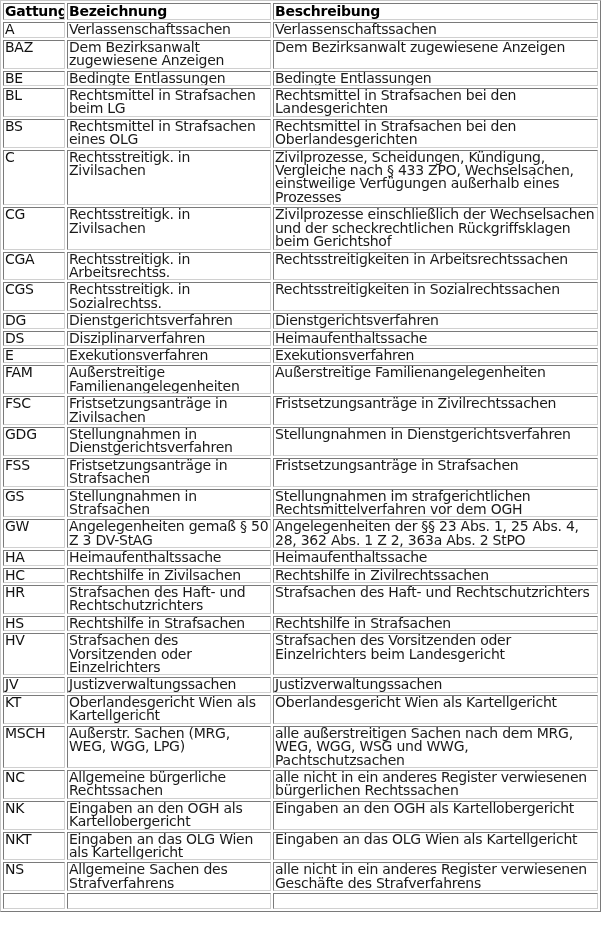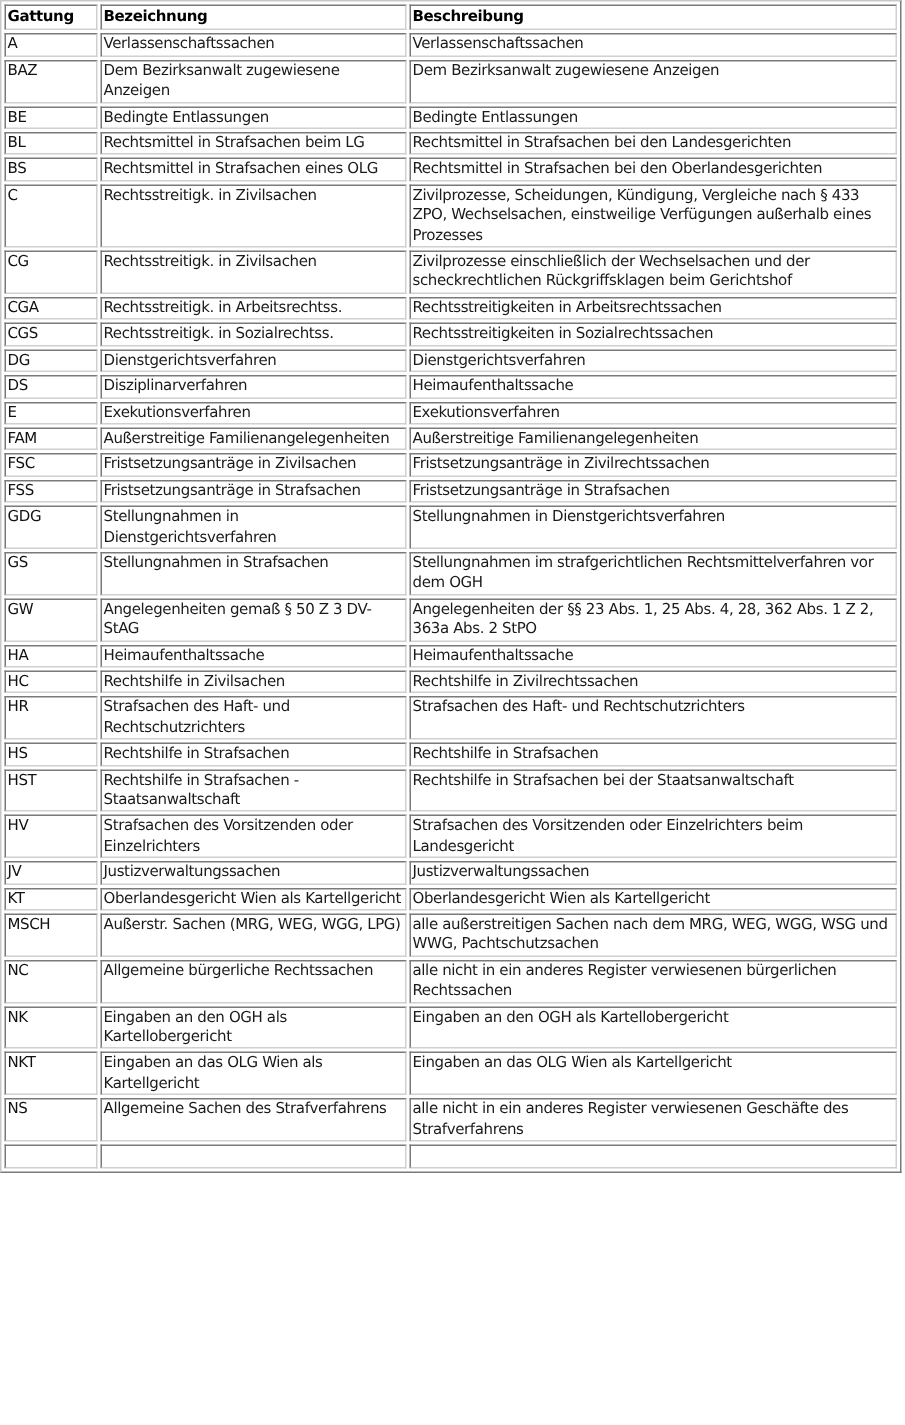--- a/index.html
+++ b/index.html
@@ -6,21 +6,21 @@
     body { width: 603px; height: 950px; overflow: hidden; position: relative; }
     table.reg {
       position: absolute; left: 0; top: 0;
       border-collapse: separate;
       border-spacing: 2px;
       border: 1px solid;
       border-color: #c8c8c8 #7a7a7a #7a7a7a #c8c8c8;
       width: 601px;
       table-layout: fixed;
       font-family: "DejaVu Sans", sans-serif;
-      font-size: 10px;
+      font-size: 14px;
       color: #1a1a1a;
       letter-spacing: -0.25px;
     }
     table.reg th, table.reg td {
       border: 1px solid;
       border-color: #7a7a7a #d0d0d0 #d0d0d0 #7a7a7a;
       padding: 0 1px;
       vertical-align: top;
       text-align: left;
       line-height: 13.4px;
@@ -114,30 +114,30 @@
         <td class="code">FAM</td>
         <td>Außerstreitige Familienangelegenheiten</td>
         <td>Außerstreitige Familienangelegenheiten</td>
       </tr>
       <tr>
         <td class="code">FSC</td>
         <td>Fristsetzungsanträge in Zivilsachen</td>
         <td>Fristsetzungsanträge in Zivilrechtssachen</td>
       </tr>
       <tr>
+        <td class="code">GDG</td>
+        <td>Stellungnahmen in Dienstgerichtsverfahren</td>
+        <td>Stellungnahmen in Dienstgerichtsverfahren</td>
+      </tr>
+      <tr>
         <td class="code">FSS</td>
         <td>Fristsetzungsanträge in Strafsachen</td>
         <td>Fristsetzungsanträge in Strafsachen</td>
       </tr>
       <tr>
-        <td class="code">GDG</td>
-        <td>Stellungnahmen in Dienstgerichtsverfahren</td>
-        <td>Stellungnahmen in Dienstgerichtsverfahren</td>
-      </tr>
-      <tr>
         <td class="code">GS</td>
         <td>Stellungnahmen in Strafsachen</td>
         <td>Stellungnahmen im strafgerichtlichen Rechtsmittelverfahren vor dem OGH</td>
       </tr>
       <tr>
         <td class="code">GW</td>
         <td>Angelegenheiten gemaß § 50 Z 3 DV-StAG</td>
         <td>Angelegenheiten der §§ 23 Abs. 1, 25 Abs. 4, 28, 362 Abs. 1 Z 2, 363a Abs. 2 StPO</td>
       </tr>
       <tr>
@@ -152,25 +152,20 @@
       </tr>
       <tr>
         <td class="code">HR</td>
         <td>Strafsachen des Haft- und Rechtschutzrichters</td>
         <td>Strafsachen des Haft- und Rechtschutzrichters</td>
       </tr>
       <tr>
         <td class="code">HS</td>
         <td>Rechtshilfe in Strafsachen</td>
         <td>Rechtshilfe in Strafsachen</td>
-      </tr>
-      <tr>
-        <td class="code">HST</td>
-        <td>Rechtshilfe in Strafsachen - Staatsanwaltschaft</td>
-        <td>Rechtshilfe in Strafsachen bei der Staatsanwaltschaft</td>
       </tr>
       <tr>
         <td class="code">HV</td>
         <td>Strafsachen des Vorsitzenden oder Einzelrichters</td>
         <td>Strafsachen des Vorsitzenden oder Einzelrichters beim Landesgericht</td>
       </tr>
       <tr>
         <td class="code">JV</td>
         <td>Justizverwaltungssachen</td>
         <td>Justizverwaltungssachen</td>

